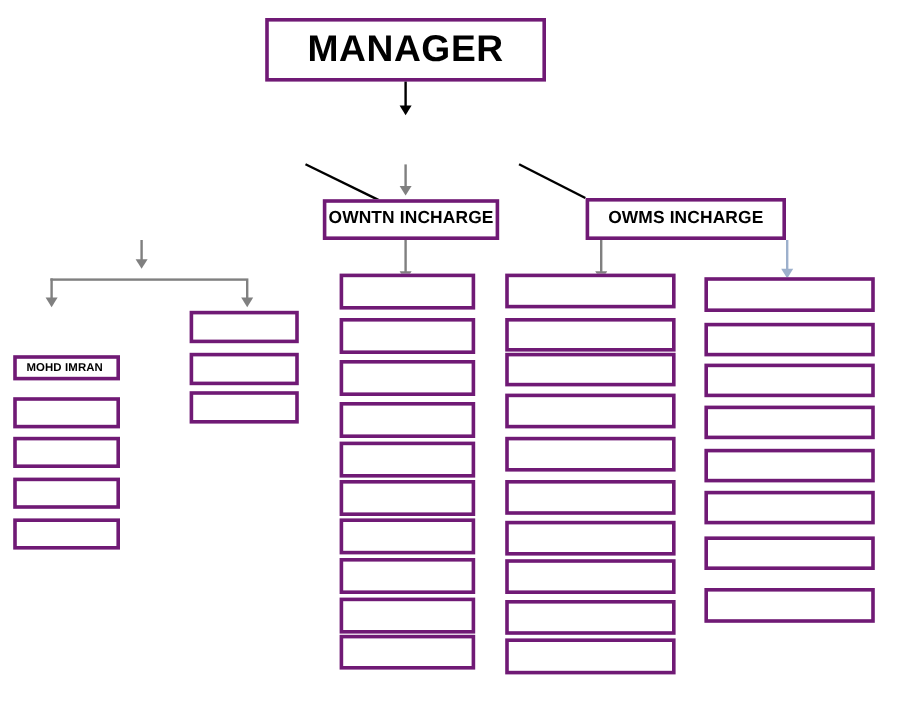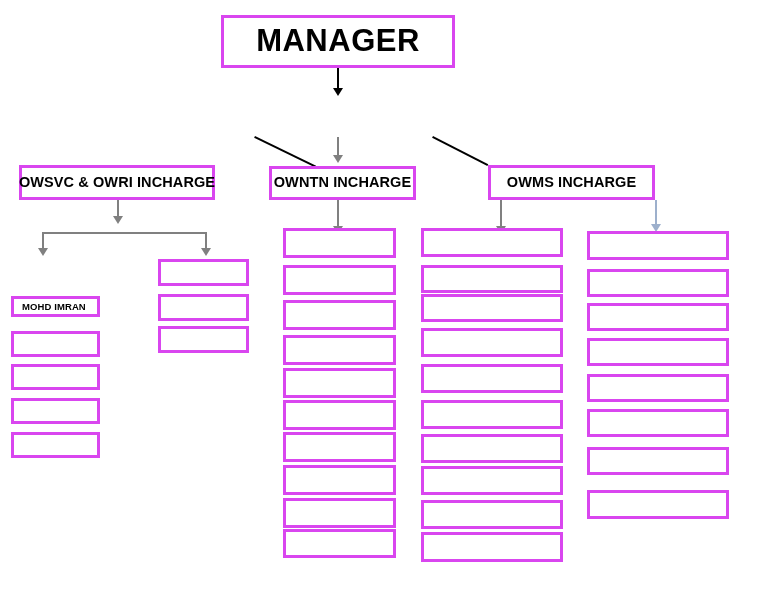--- a/index.html
+++ b/index.html
@@ -15,21 +15,21 @@
     position: relative;
     width: 768px;
     height: 594px;
     background: #ffffff;
     overflow: hidden;
   }
   .box {
     position: absolute;
     box-sizing: border-box;
     background: #ffffff;
-    border: 3px solid #d946ef;
+    border: 3px solid #701a75;
     display: flex;
     align-items: center;
     justify-content: center;
     text-align: center;
     color: #000000;
     font-weight: bold;
     line-height: 1.05;
     white-space: nowrap;
   }
   .box.manager {
@@ -98,23 +98,20 @@
   <div class="arrowhead" style="left:333px; top:88px; border-top-color:#000000;"></div>
 
 
   <div class="diag" style="left:255px; top:136px; width:68px; transform:rotate(26deg);"></div>
 
   <div class="vline" style="left:337px; top:137px; height:20px; border-left-color:#808080;"></div>
   <div class="arrowhead" style="left:333px; top:155px; border-top-color:#808080;"></div>
 
   <div class="diag" style="left:433px; top:136px; width:62px; transform:rotate(27deg);"></div>
 
-  <div class="box incharge" style="left:19px; top:165px; width:196px; height:35px;">
-    <span>OWSVC &amp; OWRI INCHARGE</span>
-  </div>
 
   <div class="box incharge" style="left:488px; top:165px; width:167px; height:35px;">
     <span>OWMS INCHARGE</span>
   </div>
 
   <div class="box incharge" style="left:269px; top:166px; width:147px; height:34px;">
     <span>OWNTN INCHARGE</span>
   </div>
 
   <div class="vline" style="left:117px; top:200px; height:18px; border-left-color:#808080;"></div>

